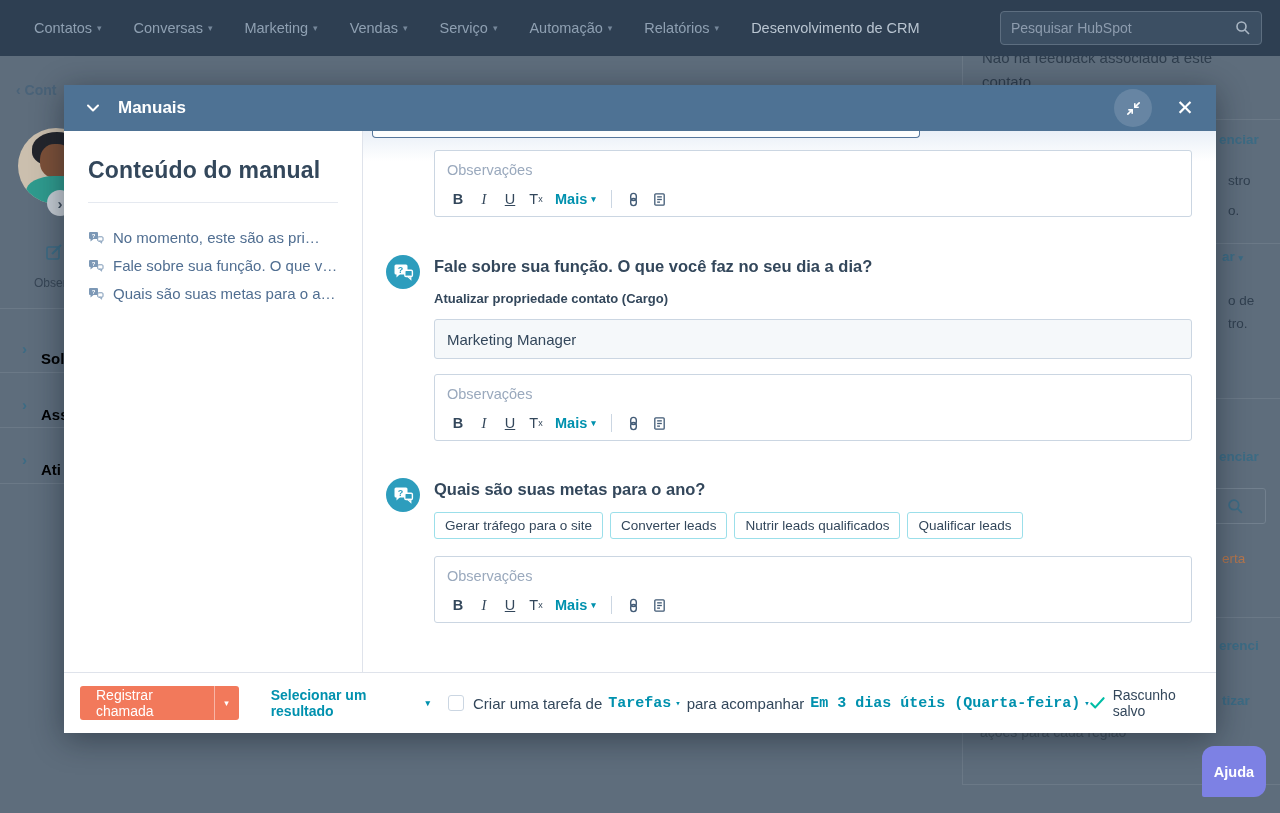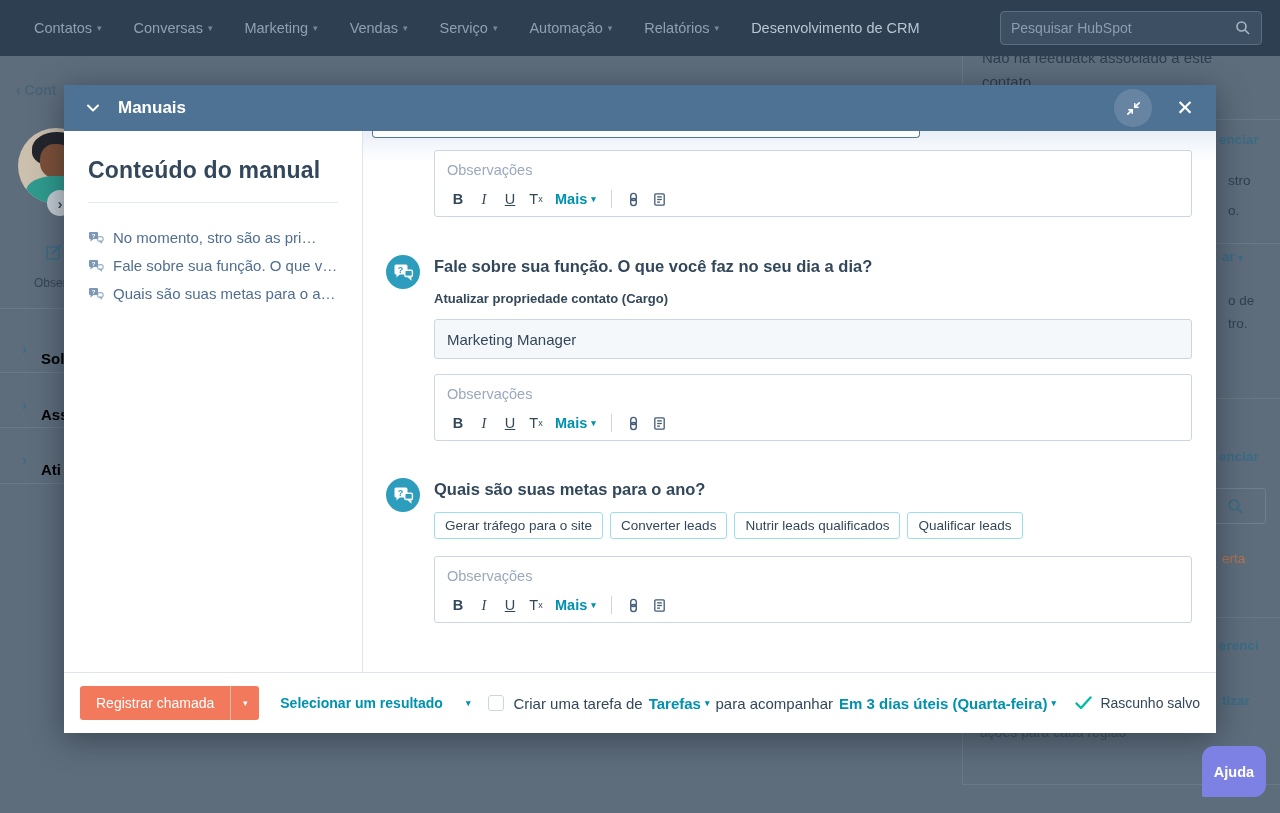--- a/index.html
+++ b/index.html
@@ -90,25 +90,25 @@
              font-family:"Liberation Sans",sans-serif; outline:none; }
   .chips { position:absolute; left:71px; display:flex; gap:7px; }
   .chip { height:27px; border:1px solid #9bdfea; border-radius:3px; background:#ffffff; color:#33475b;
           font-size:13.5px; display:flex; align-items:center; padding:0 10px; cursor:pointer; white-space:nowrap; }
 
   .modal-footer { height:61px; flex:none; border-top:1px solid #dfe3eb; display:flex; align-items:center; padding:0 16px; }
   .log-btn { height:34px; display:flex; border-radius:3px; overflow:hidden; cursor:pointer; }
   .log-btn .main { background:#f2795b; color:#ffffff; font-size:14px; display:flex; align-items:center; padding:0 16px; }
   .log-btn .caret { background:#f2795b; border-left:1px solid rgba(255,255,255,0.45); width:29px;
                     display:flex; align-items:center; justify-content:center; color:#ffffff; font-size:9px; }
-  .sel-outcome { color:#0091ae; font-size:14px; font-weight:bold; margin-left:21px; display:flex; align-items:center; gap:23px; cursor:pointer; }
+  .sel-outcome { color:#0091ae; font-size:14px; font-weight:bold; margin-left:32px; display:flex; align-items:center; gap:13px; cursor:pointer; }
   .sel-outcome .c, .tlink .c { font-size:9px; }
   .task-check { width:16px; height:16px; border:1px solid #cbd6e2; border-radius:3px; background:#ffffff; margin:0 9px 0 18px; cursor:pointer; flex:none; }
   .task-text { color:#33475b; font-size:15px; display:flex; align-items:center; gap:6px; white-space:nowrap; }
-  .tlink { color:#0091ae; font-weight:bold; display:flex; align-items:center; gap:4px; cursor:pointer; }
+  .tlink { color:#0091ae; font-weight:bold; display:flex; align-items:center; gap:4px; cursor:pointer;font-family:Liberation Mono, monospace; }
   .draft { margin-left:auto; display:flex; align-items:center; gap:8px; }
   .draft span { color:#33475b; font-size:14px; }
 </style>
 </head>
 <body>
 
 <div class="topnav">
   <div class="nav-item">
       <span>Contatos</span>
       <span class="nav-caret">▾</span>
@@ -237,21 +237,21 @@
       <h2>Conteúdo do manual</h2>
       <div class="sep"></div>
       <div class="toc-item">
         <svg width="16" height="16" viewBox="0 0 16 16">
             <rect x="1" y="2" width="9" height="7" rx="1" fill="#7c98b6"></rect>
             <path d="M2.5 9 v2.5 L5.5 9 Z" fill="#7c98b6"></path>
             <text x="5.5" y="7.7" font-size="6" font-weight="bold" fill="#ffffff" text-anchor="middle">?</text>
             <rect x="9.7" y="6.8" width="5.3" height="4.4" rx="1" fill="#ffffff" stroke="#7c98b6"></rect>
             <path d="M13.6 11.2 v2 l-2.2-2 Z" fill="#ffffff" stroke="#7c98b6" stroke-width="0.8"></path>
           </svg>
-        <span>No momento, stro são as pri…</span>
+        <span>No momento, este são as pri…</span>
       </div>
       <div class="toc-item">
         <svg width="16" height="16" viewBox="0 0 16 16">
             <rect x="1" y="2" width="9" height="7" rx="1" fill="#7c98b6"></rect>
             <path d="M2.5 9 v2.5 L5.5 9 Z" fill="#7c98b6"></path>
             <text x="5.5" y="7.7" font-size="6" font-weight="bold" fill="#ffffff" text-anchor="middle">?</text>
             <rect x="9.7" y="6.8" width="5.3" height="4.4" rx="1" fill="#ffffff" stroke="#7c98b6"></rect>
             <path d="M13.6 11.2 v2 l-2.2-2 Z" fill="#ffffff" stroke="#7c98b6" stroke-width="0.8"></path>
           </svg>
         <span>Fale sobre sua função. O que v…</span>

